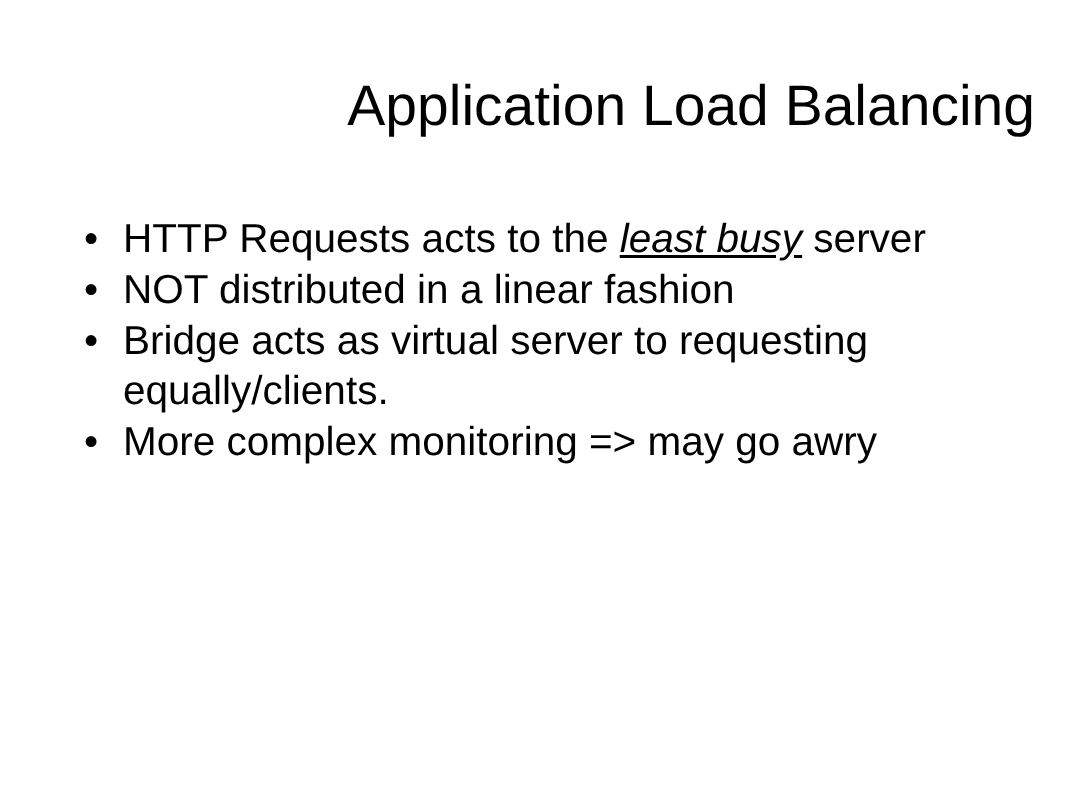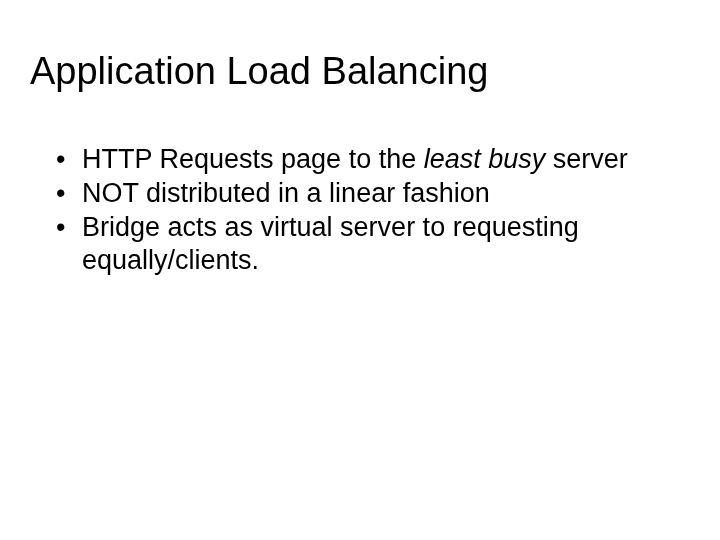--- a/index.html
+++ b/index.html
@@ -9,21 +9,21 @@
     }
     body {
       width: 720px;
       height: 540px;
       background: #ffffff;
       font-family: Arial, Helvetica, sans-serif;
       color: #000000;
       padding: 40px 30px 30px 30px;
     }
     .title {
-      text-align: left;
+      text-align: right;
       font-size: 38px;
       font-weight: normal;
       margin-bottom: 50px;
       margin-top: 10px;
     }
     .bullet-list {
       list-style: none;
       padding-left: 20px;
     }
     .bullet-item {
@@ -35,30 +35,34 @@
     }
     .bullet-item::before {
       content: "•";
       position: absolute;
       left: 6px;
       top: 0;
       font-size: 27px;
     }
     .italic {
       font-style: italic;
+      text-decoration: underline;
     }
   </style>
 </head>
 <body>
 
 <h1 class="title">Application Load Balancing</h1>
 
 <ul class="bullet-list">
   <li class="bullet-item">
-    <span>HTTP Requests page to the </span><span class="italic">least busy</span><span> server</span>
+    <span>HTTP Requests acts to the </span><span class="italic">least busy</span><span> server</span>
   </li>
   <li class="bullet-item">
     <span>NOT distributed in a linear fashion</span><span class="italic"></span><span></span>
   </li>
   <li class="bullet-item">
     <span>Bridge acts as virtual server to requesting equally/clients.</span><span class="italic"></span><span></span>
   </li>
+  <li class="bullet-item">
+    <span>More complex monitoring =&gt; may go awry</span><span class="italic"></span><span></span>
+  </li>
 </ul>
 
 </body></html>

